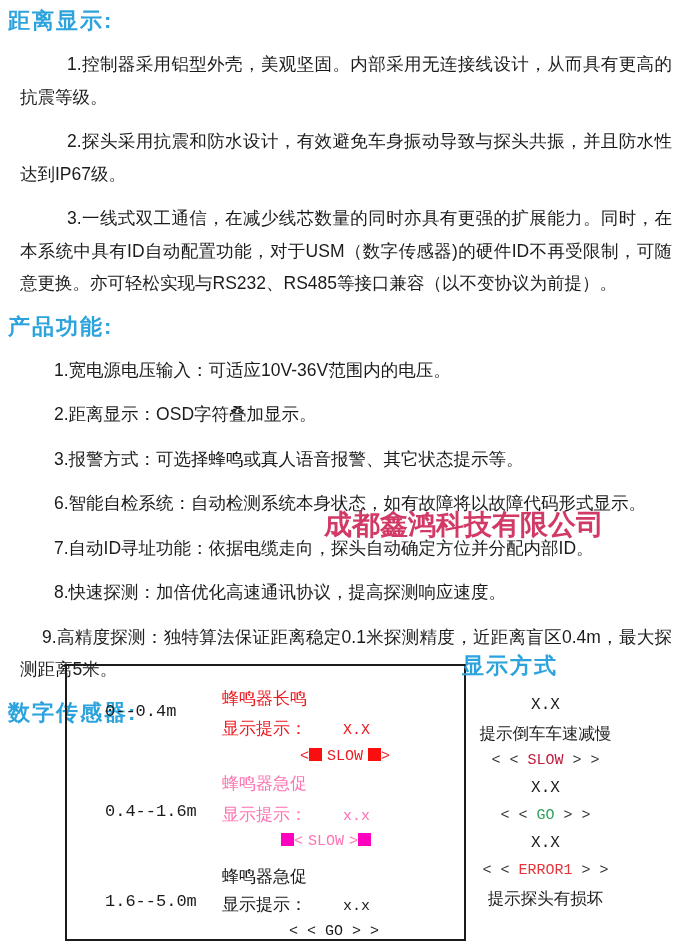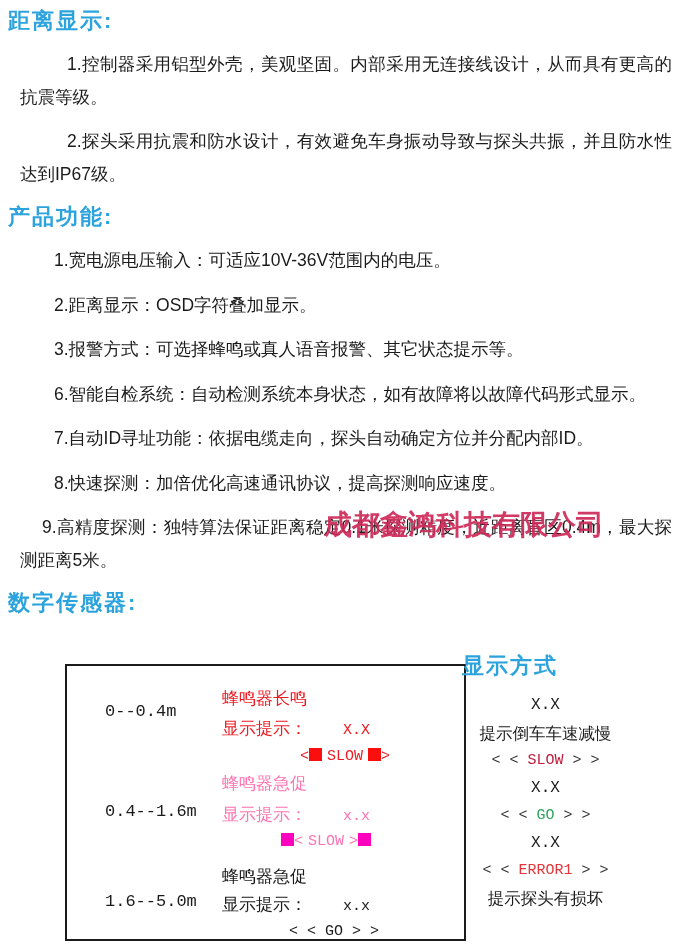--- a/index.html
+++ b/index.html
@@ -68,20 +68,21 @@
   .dl.stat .st { margin: 0 9px; }
   .dl.desc { font-size: 16.5px; }
 </style>
 </head>
 <body>
 
 <div class="doc">
   <div class="sec-heading" style="color: rgb(44, 163, 220);">距离显示:</div>
   <p class="body-par indent-feature">1.控制器采用铝型外壳，美观坚固。内部采用无连接线设计，从而具有更高的抗震等级。</p>
   <p class="body-par indent-feature">2.探头采用抗震和防水设计，有效避免车身振动导致与探头共振，并且防水性达到IP67级。</p>
+  <p class="body-par indent-feature">3.一线式双工通信，在减少线芯数量的同时亦具有更强的扩展能力。同时，在本系统中具有ID自动配置功能，对于USM（数字传感器)的硬件ID不再受限制，可随意更换。亦可轻松实现与RS232、RS485等接口兼容（以不变协议为前提）。</p>
 
   <div class="sec-heading mid" style="color: rgb(44, 163, 220);">产品功能:</div>
   <p class="body-par indent-func">1.宽电源电压输入：可适应10V-36V范围内的电压。</p>
   <p class="body-par indent-func">2.距离显示：OSD字符叠加显示。</p>
   <p class="body-par indent-func">3.报警方式：可选择蜂鸣或真人语音报警、其它状态提示等。</p>
   <p class="body-par indent-func">6.智能自检系统：自动检测系统本身状态，如有故障将以故障代码形式显示。</p>
   <p class="body-par indent-func">7.自动ID寻址功能：依据电缆走向，探头自动确定方位并分配内部ID。</p>
   <p class="body-par indent-func">8.快速探测：加倍优化高速通讯协议，提高探测响应速度。</p>
   <p class="body-par indent-func-last">9.高精度探测：独特算法保证距离稳定0.1米探测精度，近距离盲区0.4m，最大探测距离5米。</p>
 

